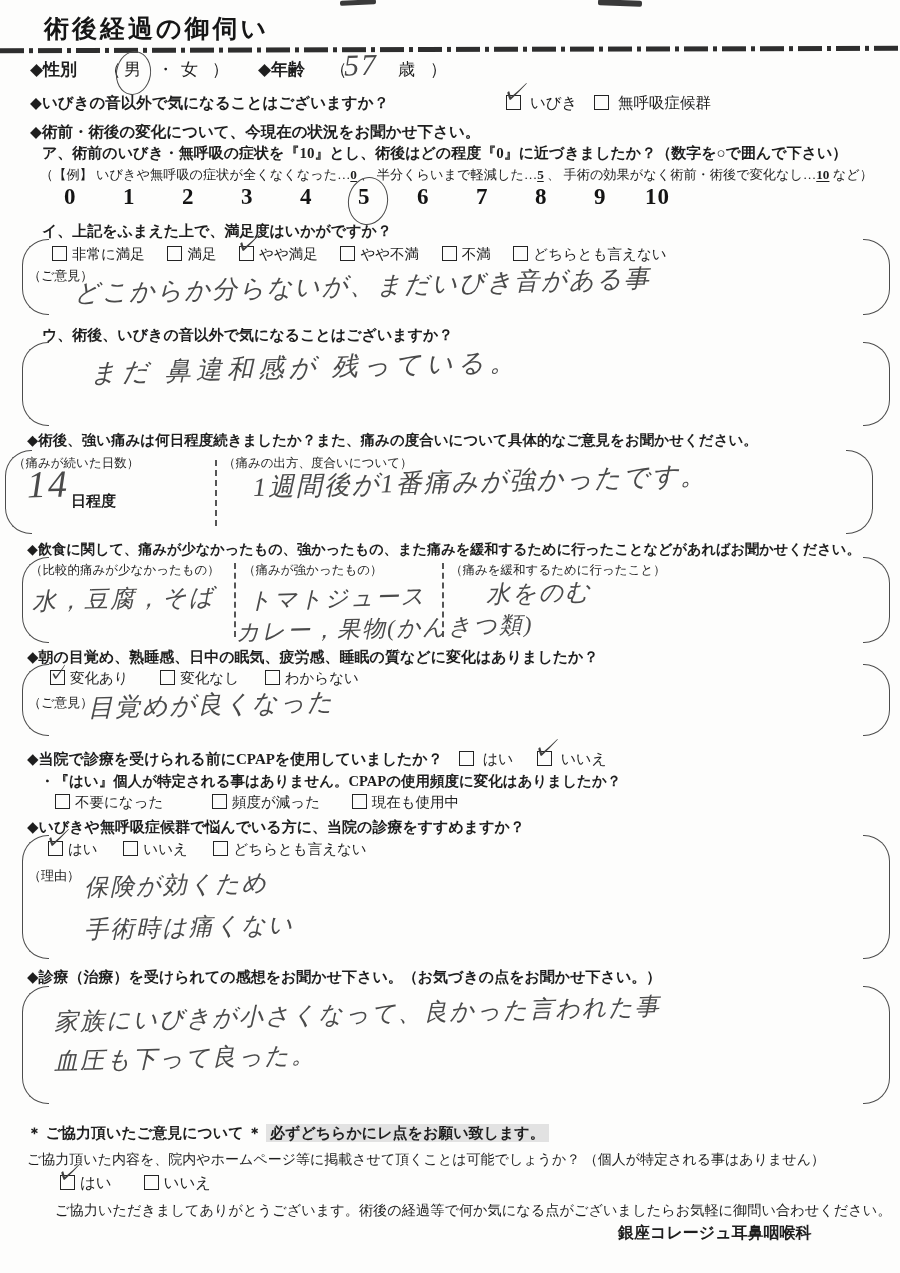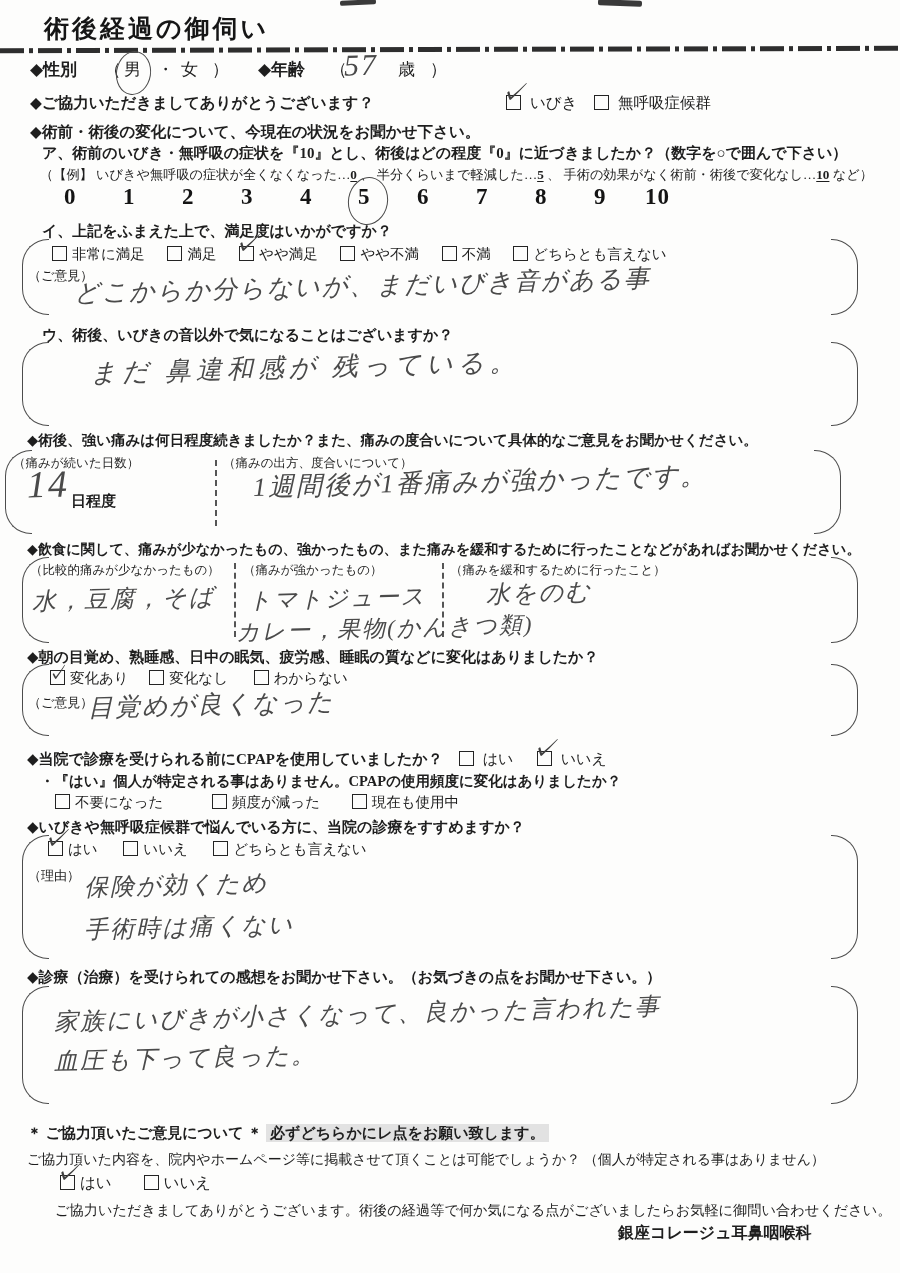--- a/index.html
+++ b/index.html
@@ -23,21 +23,21 @@
     transform:rotate(-0.15deg);
   }
   .art{position:absolute; background:#3a3a3a; border-radius:2px;}
   
   .hw{
     position:absolute; white-space:nowrap; font-style:italic; color:#4a4a4a;
     transform:rotate(-1.5deg); letter-spacing:2px;
     font-family:"Liberation Serif","DejaVu Serif",serif;
   }
   
-  .bbox{position:absolute;}
+  .bbox{position:absolute;padding-left:32px;}
   .bbox::before{
     content:""; position:absolute; left:0; top:0; bottom:0; width:26px;
     border:1.6px solid #4c4c4c; border-right:none; border-radius:26px 0 0 26px;
   }
   .bbox::after{
     content:""; position:absolute; right:0; top:0; bottom:0; width:26px;
     border:1.6px solid #4c4c4c; border-left:none; border-radius:0 26px 26px 0;
   }
   .vdash{position:absolute; width:0; border-left:2px dashed #555;}
   .circle{position:absolute; border:1.7px solid #4a4a4a; border-radius:50%;}
@@ -72,21 +72,21 @@
   <div class="circle" style="left:116px;top:51px;width:33px;height:42px;transform:rotate(9deg)"></div>
   <span class="p" style="left:157px;top:58px;font-size:17px">・</span>
   <span class="p" style="left:181px;top:58px;font-size:17px">女</span>
   <span class="p" style="left:212px;top:58px;font-size:17px">）</span>
   <span class="p bold" style="left:258px;top:58px;font-size:17px">◆年齢</span>
   <span class="p" style="left:330px;top:58px;font-size:17px">（</span>
   <span class="hw" style="left:344px;top:48px;font-size:30px">57</span>
   <span class="p" style="left:398px;top:58px;font-size:17px">歳</span>
   <span class="p" style="left:430px;top:58px;font-size:17px">）</span>
 
-  <span class="p bold" style="left:30px;top:93px;font-size:15.5px">◆ご協力いただきましてありがとうございます？</span>
+  <span class="p bold" style="left:30px;top:93px;font-size:15.5px">◆いびきの音以外で気になることはございますか？</span>
   <span class="opt" style="left:506px;top:93px;font-size:15.5px">
     <span class="cb"><span class="check tall"></span></span>
     <span>いびき</span>
   </span>
   <span class="opt" style="left:594px;top:93px;font-size:15.5px">
     <span class="cb"></span>
     <span>無呼吸症候群</span>
   </span>
 
   <span class="p bold" style="left:30px;top:122px;font-size:15.5px">◆術前・術後の変化について、今現在の状況をお聞かせ下さい。</span>
@@ -145,21 +145,21 @@
     <div class="vdash" style="left:420px;top:6px;height:74px"></div>
     <span class="hw" style="left:10px;top:26px;font-size:24px">水，豆腐，そば</span>
     <span class="hw" style="left:226px;top:26px;font-size:23px">トマトジュース</span>
     <span class="hw" style="left:214px;top:56px;font-size:23px">カレー，果物(かんきつ類)</span>
     <span class="hw" style="left:464px;top:20px;font-size:24px">水をのむ</span>
   </div>
 
   <span class="p bold" style="left:27px;top:648px;font-size:15px">◆朝の目覚め、熟睡感、日中の眠気、疲労感、睡眠の質などに変化はありましたか？</span>
   <div class="bbox" style="left:22px;top:664px;width:836px;height:72px">
     <div class="row" style="left:28px;top:5px;font-size:14.5px">
-      <span class="opt" style="margin-right:17px"><span class="cb"><span class="check small"></span></span><span>変化あり</span></span>
+      <span class="opt" style="margin-right:28px"><span class="cb"><span class="check small"></span></span><span>変化あり</span></span>
       <span class="opt" style="margin-right:22px"><span class="cb"></span><span>変化なし</span></span>
       <span class="opt"><span class="cb"></span><span>わからない</span></span>
     </div>
     <span class="p" style="left:6px;top:30px;font-size:13px">（ご意見）</span>
     <span class="hw" style="left:66px;top:24px;font-size:25px">目覚めが良くなった</span>
   </div>
 
   <span class="p bold" style="left:27px;top:750px;font-size:15px">◆当院で診療を受けられる前にCPAPを使用していましたか？</span>
   <span class="opt" style="left:459px;top:750px;font-size:15px">
     <span class="cb"></span>

